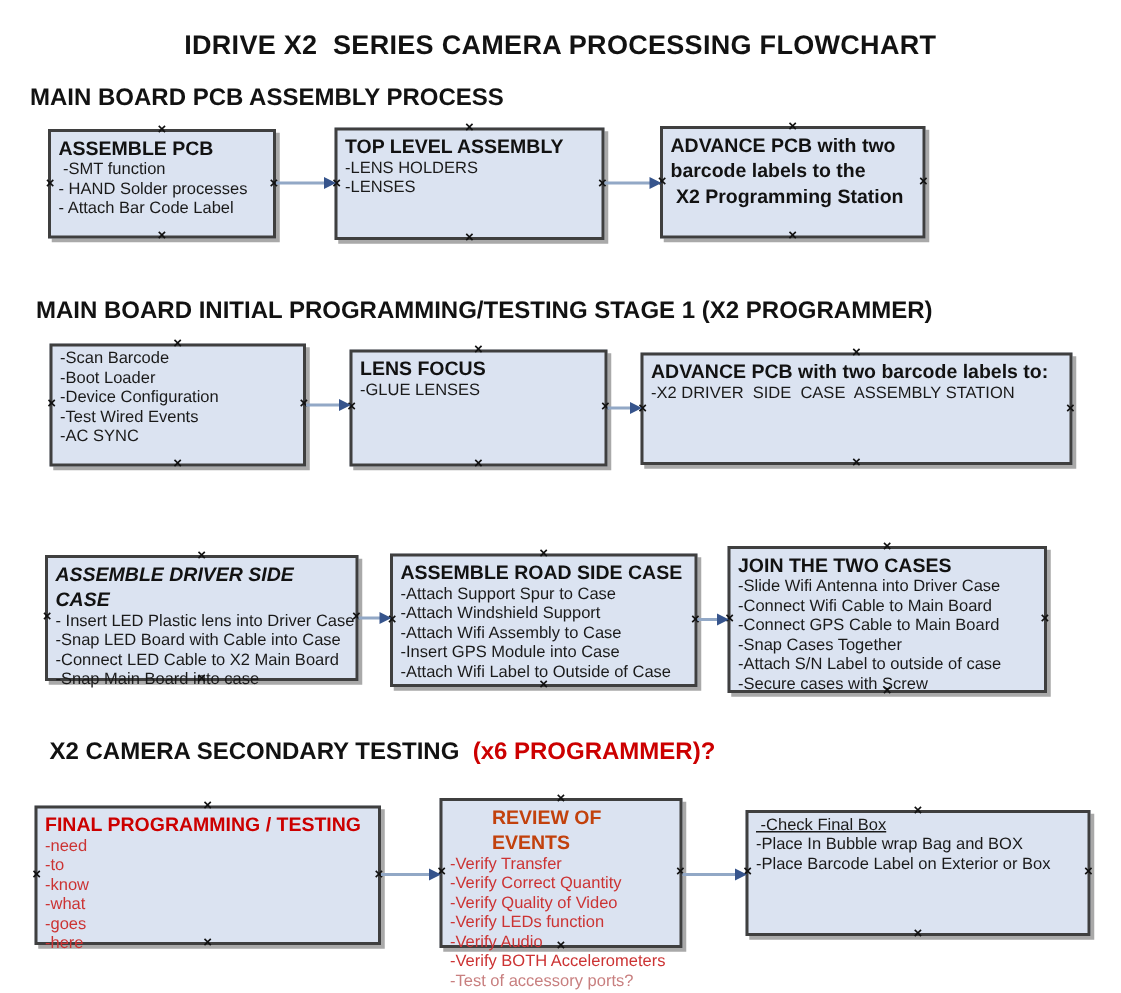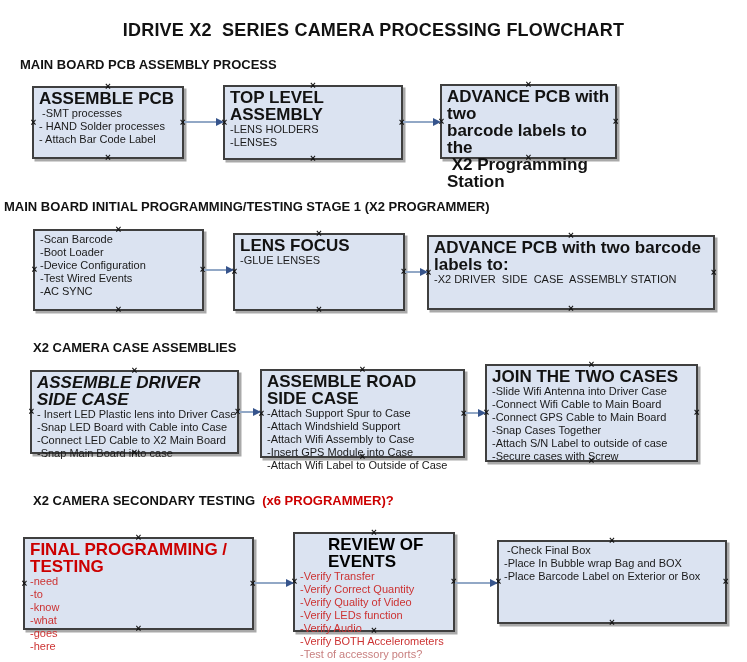--- a/index.html
+++ b/index.html
@@ -5,27 +5,27 @@
   html,body{margin:0;padding:0;background:#ffffff;}
   .canvas{
     position:relative;width:747px;height:662px;background:#ffffff;
     font-family:"Liberation Sans",sans-serif;overflow:hidden;
   }
   .page-title{
     position:absolute;top:20px;left:0;width:100%;text-align:center;
     font-size:18px;font-weight:bold;color:#121212;white-space:pre;letter-spacing:.2px;
   }
   .section-heading{
-    position:absolute;font-size:13px;font-weight:bold;color:#121212;white-space:pre;
+    position:absolute;font-size:16px;font-weight:bold;color:#121212;white-space:pre;
   }
   .flow-box{
     position:absolute;background:#dbe3f1;border:2px solid #3f3f3f;
     box-shadow:2.5px 2.5px 0 #a9a9a9;padding:2px 4px 2px 5px;box-sizing:border-box;
   }
-  .box-title{font-size:17px;font-weight:bold;line-height:17px;white-space:pre-wrap;color:#121212;}
+  .box-title{font-size:13px;font-weight:bold;line-height:17px;white-space:pre-wrap;color:#121212;}
   .box-item{font-size:11px;line-height:13px;white-space:pre;color:#1a1a1a;}
   .handle{
     position:absolute;font-size:10px;line-height:10px;font-weight:bold;color:#111;
     pointer-events:auto;user-select:none;
   }
   .h-top{left:50%;top:0;transform:translate(-50%,-60%);}
   .h-bottom{left:50%;top:100%;transform:translate(-50%,-40%);}
   .h-left{left:0;top:50%;transform:translate(-60%,-50%);}
   .h-right{left:100%;top:50%;transform:translate(-40%,-50%);}
   .arrow{position:absolute;height:2px;background:#92a8c6;}
@@ -36,21 +36,21 @@
 </style>
 </head>
 <body>
 
 <div class="canvas">
   <div class="page-title">IDRIVE X2  SERIES CAMERA PROCESSING FLOWCHART</div>
 
 <div class="section-heading" style="left: 20px; top: 57px;"><span style="color: rgb(18, 18, 18);">MAIN BOARD PCB ASSEMBLY PROCESS</span></div>
     <div class="flow-box" style="left: 32px; top: 86px; width: 152px; height: 73px;">
       <div class="box-title" style="color: rgb(18, 18, 18);">ASSEMBLE PCB</div>
-      <div class="box-item" style="color: rgb(26, 26, 26);"> -SMT processes</div>
+      <div class="box-item" style="color: rgb(26, 26, 26);"> -SMT function</div>
       <div class="box-item" style="color: rgb(26, 26, 26);">- HAND Solder processes</div>
       <div class="box-item" style="color: rgb(26, 26, 26);">- Attach Bar Code Label</div>
       <span class="handle h-top">×</span>
       <span class="handle h-bottom">×</span>
       <span class="handle h-left">×</span>
       <span class="handle h-right">×</span>
     </div>
     <div class="flow-box" style="left: 223px; top: 85px; width: 180px; height: 75px;">
       <div class="box-title" style="color: rgb(18, 18, 18);">TOP LEVEL ASSEMBLY</div>
       <div class="box-item" style="color: rgb(26, 26, 26);">-LENS HOLDERS</div>
@@ -68,21 +68,21 @@
       <span class="handle h-bottom">×</span>
       <span class="handle h-left">×</span>
       <span class="handle h-right">×</span>
     </div>
     <div class="arrow" style="left: 184px; top: 121px; width: 33px;">
       <span class="arrow-head"></span>
     </div>
     <div class="arrow" style="left: 403px; top: 121px; width: 31px;">
       <span class="arrow-head"></span>
     </div>
-    <div class="section-heading" style="left: 4px; top: 199px;"><span style="color: rgb(18, 18, 18);">MAIN BOARD INITIAL PROGRAMMING/TESTING STAGE 1 (X2 PROGRAMMER)</span></div>
+    <div class="section-heading" style="left: 24px; top: 199px;"><span style="color: rgb(18, 18, 18);">MAIN BOARD INITIAL PROGRAMMING/TESTING STAGE 1 (X2 PROGRAMMER)</span></div>
     <div class="flow-box" style="left: 33px; top: 229px; width: 171px; height: 82px;">
       <div class="box-item" style="color: rgb(26, 26, 26);">-Scan Barcode</div>
       <div class="box-item" style="color: rgb(26, 26, 26);">-Boot Loader</div>
       <div class="box-item" style="color: rgb(26, 26, 26);">-Device Configuration</div>
       <div class="box-item" style="color: rgb(26, 26, 26);">-Test Wired Events</div>
       <div class="box-item" style="color: rgb(26, 26, 26);">-AC SYNC</div>
       <span class="handle h-top">×</span>
       <span class="handle h-bottom">×</span>
       <span class="handle h-left">×</span>
       <span class="handle h-right">×</span>
@@ -102,21 +102,20 @@
       <span class="handle h-bottom">×</span>
       <span class="handle h-left">×</span>
       <span class="handle h-right">×</span>
     </div>
     <div class="arrow" style="left: 204px; top: 269px; width: 23px;">
       <span class="arrow-head"></span>
     </div>
     <div class="arrow" style="left: 405px; top: 271px; width: 16px;">
       <span class="arrow-head"></span>
     </div>
-    <div class="section-heading" style="left: 33px; top: 340px;"><span style="color: rgb(18, 18, 18);">X2 CAMERA CASE ASSEMBLIES</span></div>
     <div class="flow-box" style="left: 30px; top: 370px; width: 209px; height: 84px;">
       <div class="box-title" style="color: rgb(18, 18, 18); font-style: italic;">ASSEMBLE DRIVER SIDE CASE</div>
       <div class="box-item" style="color: rgb(26, 26, 26);">- Insert LED Plastic lens into Driver Case</div>
       <div class="box-item" style="color: rgb(26, 26, 26);">-Snap LED Board with Cable into Case</div>
       <div class="box-item" style="color: rgb(26, 26, 26);">-Connect LED Cable to X2 Main Board</div>
       <div class="box-item" style="color: rgb(26, 26, 26);">-Snap Main Board into case</div>
       <span class="handle h-top">×</span>
       <span class="handle h-bottom">×</span>
       <span class="handle h-left">×</span>
       <span class="handle h-right">×</span>
@@ -160,35 +159,35 @@
       <div class="box-item" style="color: rgb(204, 51, 51);">-know</div>
       <div class="box-item" style="color: rgb(204, 51, 51);">-what</div>
       <div class="box-item" style="color: rgb(204, 51, 51);">-goes</div>
       <div class="box-item" style="color: rgb(204, 51, 51);">-here</div>
       <span class="handle h-top">×</span>
       <span class="handle h-bottom">×</span>
       <span class="handle h-left">×</span>
       <span class="handle h-right">×</span>
     </div>
     <div class="flow-box" style="left: 293px; top: 532px; width: 162px; height: 100px;">
-      <div class="box-title" style="color: #000000; padding-left: 28px;">REVIEW OF EVENTS</div>
+      <div class="box-title" style="color: #c2410c; padding-left: 28px;">REVIEW OF EVENTS</div>
       <div class="box-item" style="color: rgb(204, 51, 51);">-Verify Transfer</div>
       <div class="box-item" style="color: rgb(204, 51, 51);">-Verify Correct Quantity</div>
       <div class="box-item" style="color: rgb(204, 51, 51);">-Verify Quality of Video</div>
       <div class="box-item" style="color: rgb(204, 51, 51);">-Verify LEDs function</div>
       <div class="box-item" style="color: rgb(204, 51, 51);">-Verify Audio</div>
       <div class="box-item" style="color: rgb(204, 51, 51);">-Verify BOTH Accelerometers</div>
       <div class="box-item" style="color: rgb(200, 127, 127);">-Test of accessory ports?</div>
       <span class="handle h-top">×</span>
       <span class="handle h-bottom">×</span>
       <span class="handle h-left">×</span>
       <span class="handle h-right">×</span>
     </div>
     <div class="flow-box" style="left: 497px; top: 540px; width: 230px; height: 84px;">
-      <div class="box-item" style="color: rgb(26, 26, 26);"> -Check Final Box</div>
+      <div class="box-item" style="color: rgb(26, 26, 26); text-decoration: underline;"> -Check Final Box</div>
       <div class="box-item" style="color: rgb(26, 26, 26);">-Place In Bubble wrap Bag and BOX</div>
       <div class="box-item" style="color: rgb(26, 26, 26);">-Place Barcode Label on Exterior or Box</div>
       <span class="handle h-top">×</span>
       <span class="handle h-bottom">×</span>
       <span class="handle h-left">×</span>
       <span class="handle h-right">×</span>
     </div>
     <div class="arrow" style="left: 254px; top: 582px; width: 33px;">
       <span class="arrow-head"></span>
     </div>

